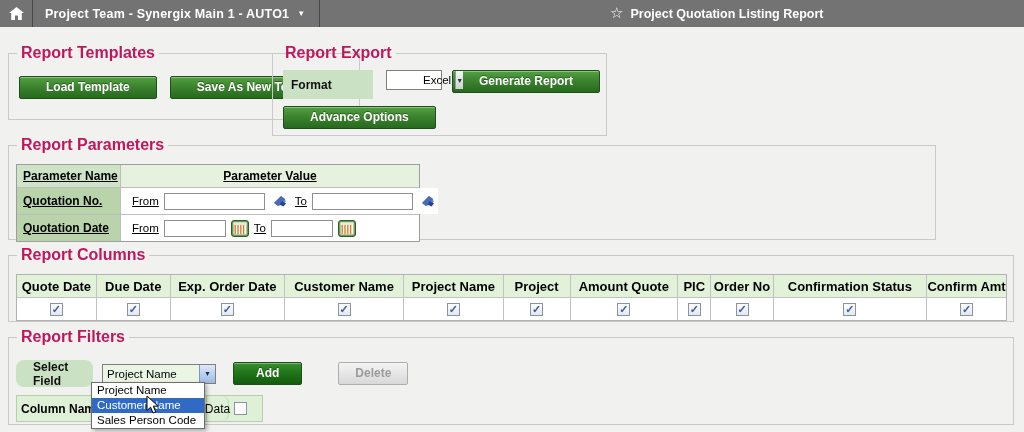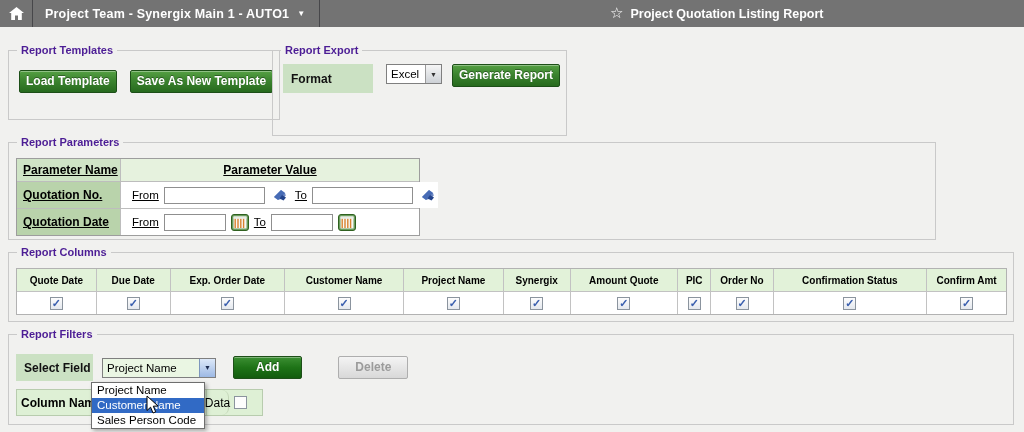--- a/index.html
+++ b/index.html
@@ -24,33 +24,33 @@
   .team-label { font-weight:bold; font-size:12.5px; letter-spacing:.2px; }
   .caret { font-size:8px; line-height:1; margin-top:1px; }
   .title-seg { position:absolute; left:610px; top:0; height:27px; display:flex; align-items:center; gap:7px; }
   .star { font-size:15px; line-height:1; margin-top:-2px; }
   .page-title { font-weight:bold; font-size:12.5px; }
 
   
   fieldset {
     position:absolute; border:1px solid #c9c9c9; padding:4px 6px 6px; background:transparent;
   }
-  legend { font-weight:bold; font-size:11px; color:#4c1d95; padding:0 4px; margin-left:2px;margin-top:31px; }
+  legend { font-weight:bold; font-size:16px; color:#be185d; padding:0 4px; margin-left:2px;margin-top:31px; }
 
   .fs-templates { left:8px;  top:44px;  width:252px;  height:76px; }
   .fs-export    { left:272px; top:44px; width:272px;  height:92px; }
   .fs-params    { left:8px;  top:136px; width:928px; height:104px; }
   .fs-columns   { left:8px;  top:246px; width:1006px; height:76px; }
   .fs-filters   { left:8px;  top:328px; width:1006px; height:97px; }
 
   
   .btn {
     display:inline-block; font-family:inherit; font-size:12px; font-weight:bold; color:#fff;
     background:linear-gradient(#55a043 0%, #3c842f 45%, #276a1e 100%);
-    border:1px solid #1d4f18; border-radius:2px; padding:3px 6px 4px;
+    border:1px solid #1d4f18; border-radius:2px; padding:3px 26px 4px;
     text-shadow:0 -1px 0 rgba(0,0,0,.35); box-shadow:inset 0 1px 0 rgba(255,255,255,.35);
     cursor:pointer; white-space:nowrap;
   }
   .btn-dark { background:linear-gradient(#3c8f33 0%, #1e7317 50%, #135c0e 100%); padding:3px 22px 4px; }
   .btn-disabled {
     background:linear-gradient(#f4f4f4, #d8d8d8); color:#9b9b9b; border:1px solid #aeaeae;
     text-shadow:none; box-shadow:none; cursor:default; padding:3px 16px 4px;
   }
   .btn-row { display:flex; gap:13px; margin:10px 0 0 4px; }
 
@@ -67,21 +67,21 @@
   .sel {
     display:inline-flex; align-items:center; height:20px; border:1px solid #7f7f7f;
     background:#fff; font-size:11.5px; cursor:pointer; position:relative;
   }
   .sel .sel-val { padding:0 4px; flex:1; white-space:nowrap; }
   .sel .sel-btn {
     width:16px; height:100%; border-left:1px solid #9a9a9a;
     background:linear-gradient(#f6f6f6,#cdd1d6); display:flex; align-items:center; justify-content:center;
     font-size:7px; color:#333;
   }
-  .sel-excel { width:56px; margin-left:13px; margin-right:10px; }
+  .sel-excel { width:56px; margin-left:13px; margin-right:10px;padding-left:32px; }
   .sel-filter { width:114px; background:#eaf6e3; }
   .sel-filter .sel-btn { background:linear-gradient(#dde9f9,#9db9e4); color:#1c2c50; border-left:1px solid #7d96bd; }
 
   
   .param-table { width:404px; margin:6px 0 0 1px; border:1px solid #9d9d9d; background:#6d28d9;text-decoration:underline; }
   .pt-row { display:flex; border-top:1px solid #bdbdbd; }
   .pt-row:first-child { border-top:none; }
   .pt-name {
     width:104px; flex:0 0 104px; border-right:1px solid #bdbdbd;
     font-weight:bold; font-size:12px; display:flex; align-items:center; padding-left:6px;
@@ -93,35 +93,35 @@
   .tin { border:1px solid #8f8f8f; height:17px; background:#fff; font-family:inherit; font-size:11px; padding:0 3px; }
   .tin-wide { width:101px; } .tin-date { width:62px; }
   .icon-gap { margin:0 3px; }
 
   
   .cols-table { display:flex; width:991px; margin:6px 0 0 1px; border:1px solid #b2b2b2; background:#fff; }
   .col { display:flex; flex-direction:column; border-left:1px solid #c2c2c2; }
   .col:first-child { border-left:none; }
   .col-h {
     background:#e2f2d9; height:23px; display:flex; align-items:center; justify-content:center;
-    font-weight:bold; font-size:10px; border-bottom:1px solid #c2c2c2; white-space:nowrap; overflow:hidden;
+    font-weight:bold; font-size:13px; border-bottom:1px solid #c2c2c2; white-space:nowrap; overflow:hidden;
   }
   .col-b { height:22px; display:flex; align-items:center; justify-content:center; background:#fff; }
 
   
   .cb {
     width:13px; height:13px; border:1px solid #8b949e; background:linear-gradient(#fdfdfd,#e4e8ee);
     display:inline-flex; align-items:center; justify-content:center;
     font-size:11px; font-weight:bold; color:#3a5fae; line-height:1;
   }
   .cb.unchecked { color:transparent; background:#fdfdfd; }
 
   
   .flt-row1 { display:flex; align-items:center; margin:10px 0 0 1px; }
-  .sf-cell { width:77px; height:27px; padding-left:8px; }
+  .sf-cell { width:77px; height:27px; padding-left:17px;border-radius:8px; }
   .flt-row1 .sel { margin-left:9px; }
   .add-btn { margin-left:17px;text-align:right; }
   .del-btn { margin-left:36px; }
   .flt-row2 { display:flex; margin:8px 0 0 1px; border:1px solid #b8ccae; width:247px; background:#def0d5; height:27px; }
   .f2-cell { display:flex; align-items:center; border-right:1px solid #c3d6b8; height:100%; }
   .f2-name { width:190px; padding-left:4px; font-weight:bold; }
   .f2-data { width:22px; justify-content:center; font-weight:normal;border-radius:7px; }
   .f2-cb   { width:22px; justify-content:center; border-right:none; }
 
   
@@ -166,20 +166,23 @@
 
 <fieldset class="fs-export">
   <legend>Report Export</legend>
   <div class="export-row1">
     <div class="label-cell format-cell">Format</div>
     <div class="sel sel-excel">
       <span class="sel-val">Excel</span>
       <span class="sel-btn">▼</span>
     </div>
     <button class="btn">Generate Report</button>
+  </div>
+  <div class="export-row2">
+    <button class="btn">Advance Options</button>
   </div>
 </fieldset>
 
 <fieldset class="fs-params">
   <legend>Report Parameters</legend>
   <div class="param-table">
     <div class="pt-row">
       <div class="pt-name pt-head-name">Parameter Name</div>
       <div class="pt-head-val">Parameter Value</div>
     </div>
@@ -265,21 +268,21 @@
           <span class="cb">✓</span>
         </div>
       </div>
       <div class="col" style="flex: 100 1 0px;">
         <div class="col-h">Project Name</div>
         <div class="col-b">
           <span class="cb">✓</span>
         </div>
       </div>
       <div class="col" style="flex: 67 1 0px;">
-        <div class="col-h">Synergix</div>
+        <div class="col-h">Project</div>
         <div class="col-b">
           <span class="cb">✓</span>
         </div>
       </div>
       <div class="col" style="flex: 108 1 0px;">
         <div class="col-h">Amount Quote</div>
         <div class="col-b">
           <span class="cb">✓</span>
         </div>
       </div>

